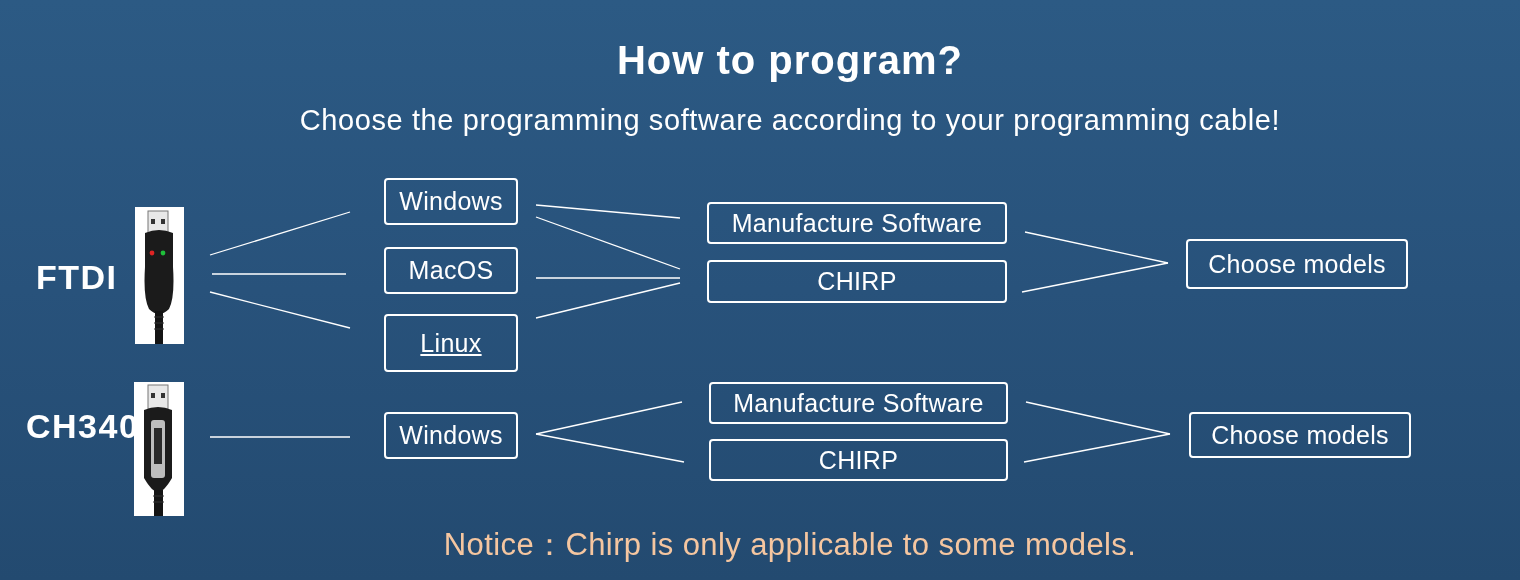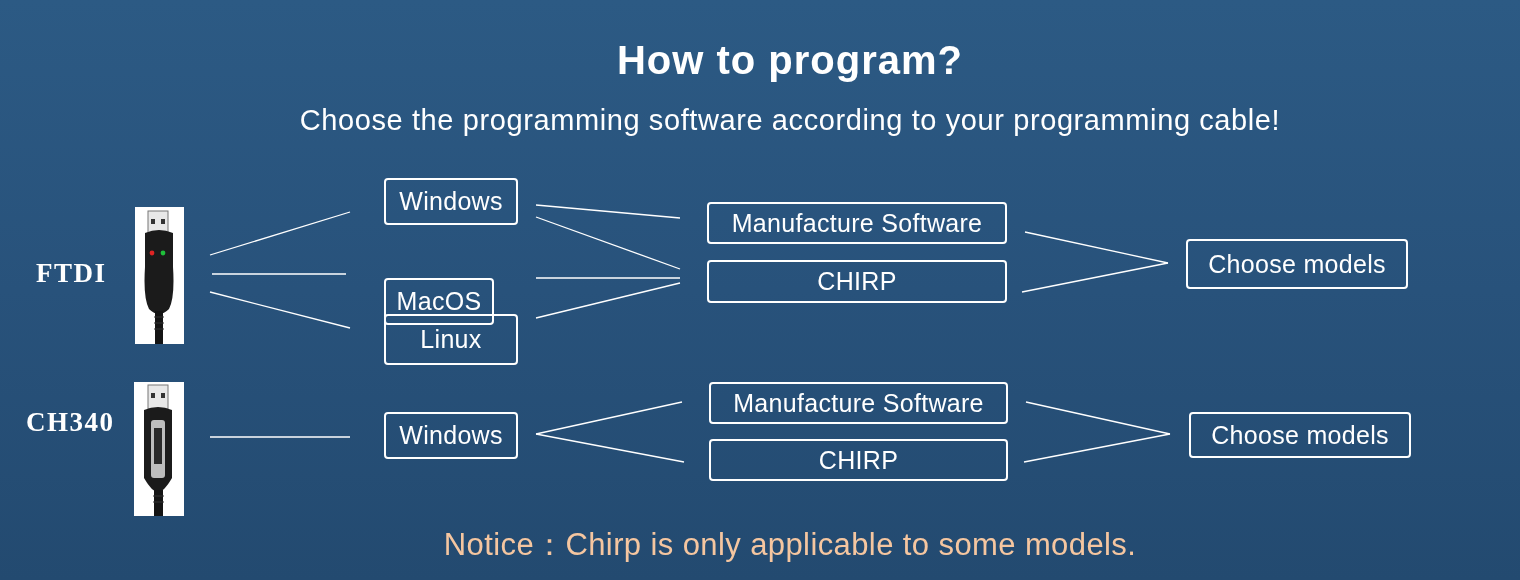--- a/index.html
+++ b/index.html
@@ -12,21 +12,21 @@
     .abs { position: absolute; }
     .title {
       left: 0; width: 1580px; top: 38px; text-align: center;
       font-size: 40px; font-weight: bold; letter-spacing: 1px;
     }
     .subtitle {
       left: 0; width: 1580px; top: 104px; text-align: center;
       font-size: 29px; letter-spacing: 0.6px;
     }
     .label {
-      font-size: 27px; font-weight: bold; letter-spacing: 1.5px; font-family: Liberation Serif, serif;
+      font-size: 34px; font-weight: bold; letter-spacing: 1.5px;
     }
     .box {
       position: absolute; box-sizing: border-box;
       border: 2px solid #ffffff; border-radius: 4px;
       display: flex; align-items: center; justify-content: center;
       font-size: 25px; letter-spacing: 0.3px; white-space: nowrap;
       background: transparent;
     }
     .cable {
       position: absolute; background: #ffffff;
@@ -81,22 +81,22 @@
     <rect x="20" y="104" width="8" height="33" fill="#141414"></rect>
     <g stroke="#333" stroke-width="1">
         <line x1="19" y1="110" x2="29" y2="110"></line>
         <line x1="19" y1="116" x2="29" y2="116"></line>
         <line x1="19" y1="122" x2="29" y2="122"></line>
       </g>
   </svg>
 </div>
 
 <div class="box" style="left:384px; top:178px; width:134px; height:47px;">Windows</div>
-<div class="box" style="left:384px; top:247px; width:110px; height:47px;margin-top:31px;">MacOS</div>
-<div class="box" style="left:384px; top:314px; width:134px; height:51px;">Linux</div>
+<div class="box" style="left:384px; top:247px; width:134px; height:47px;">MacOS</div>
+<div class="box" style="left:384px; top:314px; width:134px; height:58px;text-decoration:underline;">Linux</div>
 
 <div class="box" style="left:707px; top:202px; width:300px; height:42px;">Manufacture Software</div>
 <div class="box" style="left:707px; top:260px; width:300px; height:43px;">CHIRP</div>
 
 <div class="box" style="left:1186px; top:239px; width:222px; height:50px;">Choose models</div>
 
 <div class="abs label" style="left:26px; top:407px;">CH340</div>
 <div class="cable" style="left:134px; top:382px; width:50px; height:134px;">
   <svg width="50" height="134" viewBox="0 0 50 134">
     <rect x="14" y="3" width="20" height="24" fill="#e8e8e8" stroke="#777" stroke-width="1"></rect>

